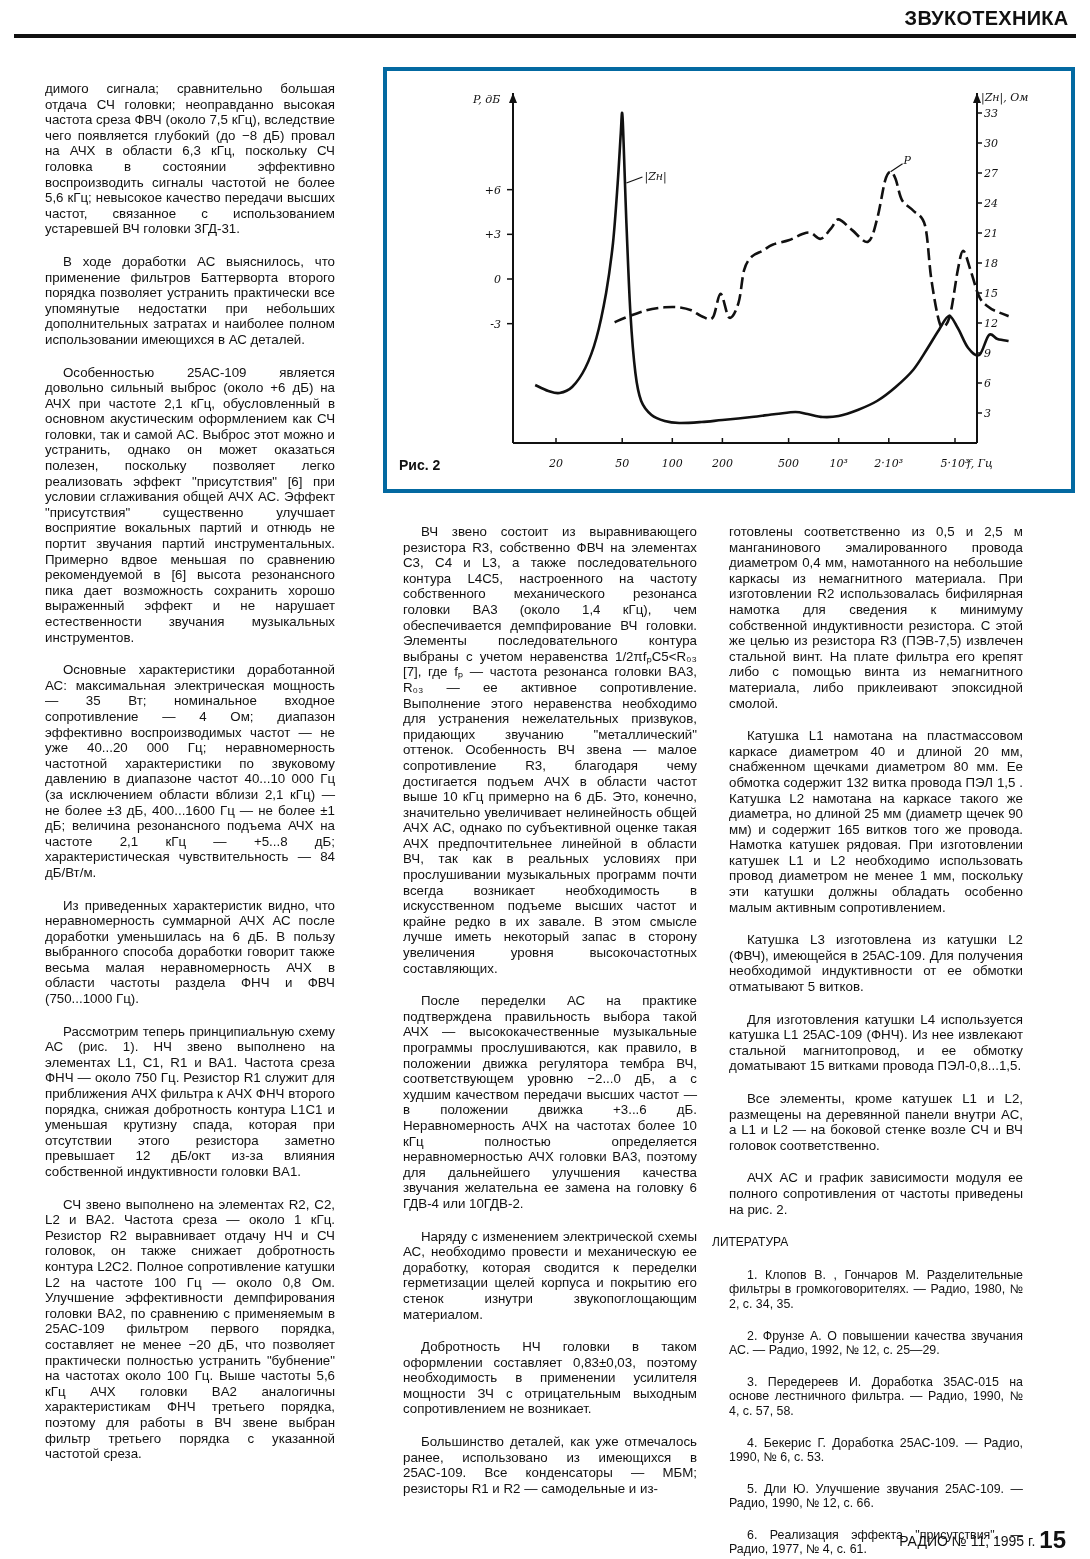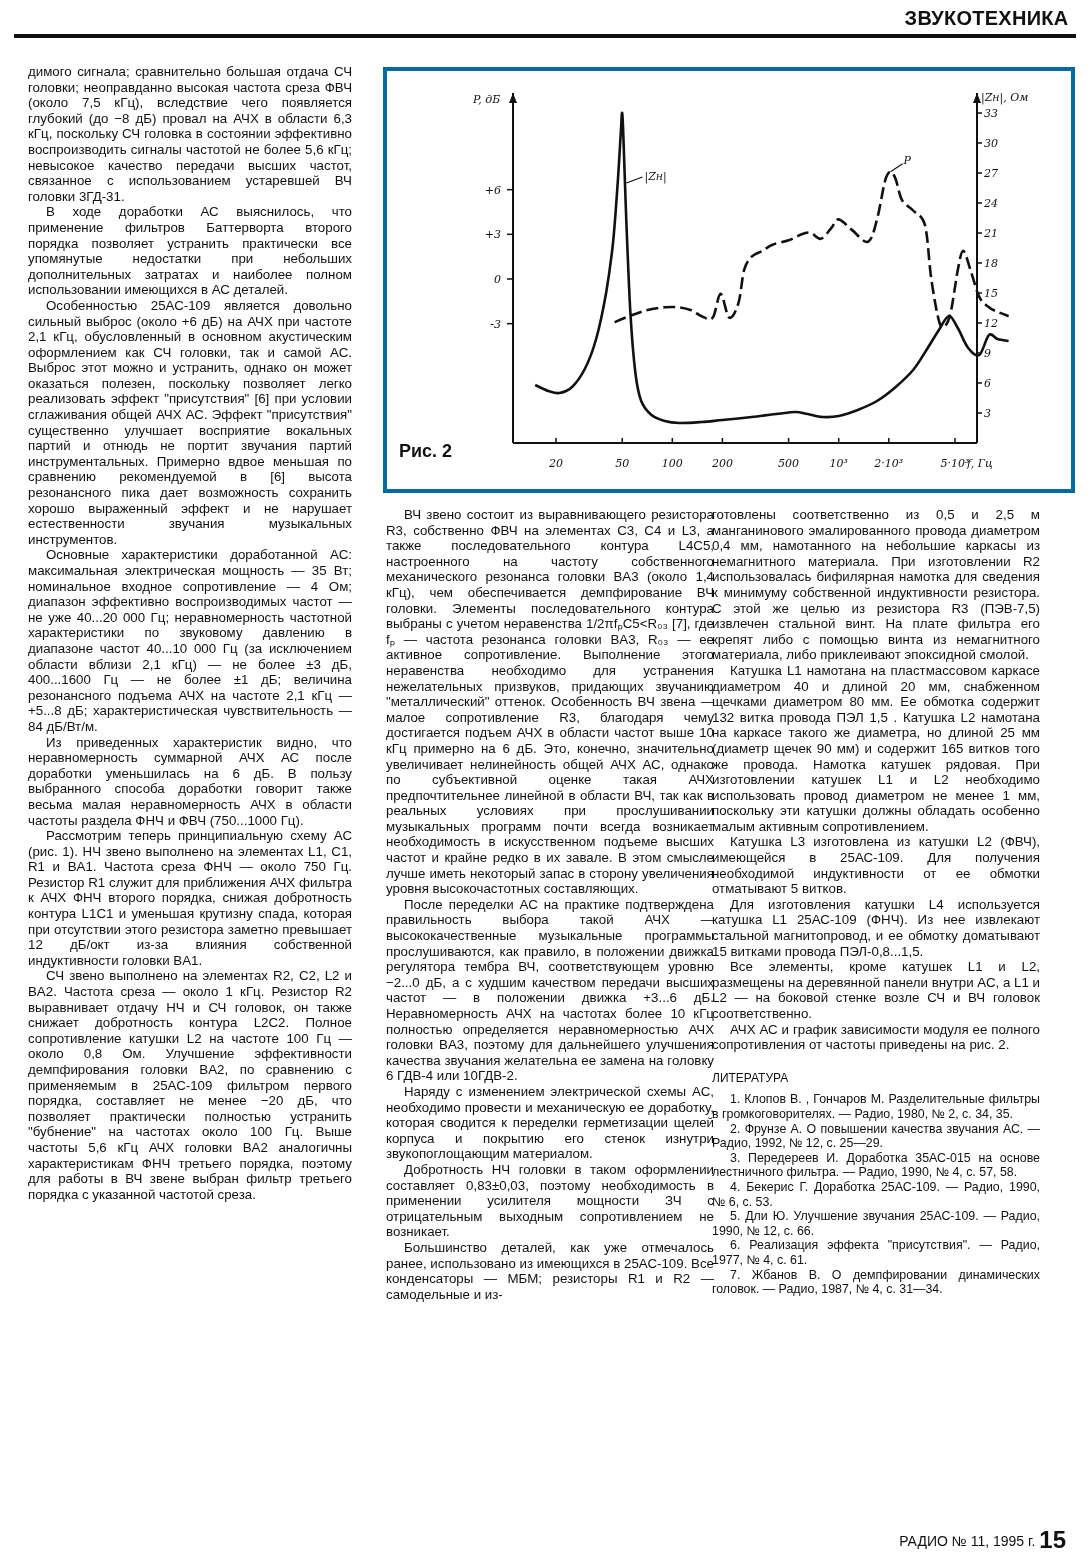--- a/index.html
+++ b/index.html
@@ -3,29 +3,29 @@
 <meta charset="utf-8">
 <style>
   html, body { margin:0; padding:0; background:#fff; }
   body { width:1090px; height:1559px; position:relative; overflow:hidden; color:#111;
          font-family:"Liberation Sans", sans-serif; }
   .header-title { position:absolute; right:22px; top:6px; font-size:21px; font-weight:bold;
          letter-spacing:0.3px; font-family:"Liberation Sans", sans-serif; transform:scaleX(0.95); transform-origin:right; }
   .header-rule { position:absolute; left:14px; right:14px; top:34px; height:4px; background:#111; }
   .col { position:absolute; font-size:13.3px; line-height:15.6px; text-align:justify;
          font-family:"Liberation Sans", sans-serif; }
-  .col p { margin:0; text-indent:18px; }
+  .col p { margin:17px; text-indent:18px; }
   .col p.noindent { text-indent:0; }
   #col1 { left:28px; top:64px; width:324px; }
   #col2 { left:386px; top:507px; width:328px; }
   #col3 { left:712px; top:507px; width:328px; }
   .figure { position:absolute; left:383px; top:67px; width:684px; height:418px;
             border:4px solid #0369a1; background:#fff; }
   .figure svg { position:absolute; left:0; top:0; }
-  .fig-caption { position:absolute; left:12px; bottom:27px; font-weight:bold; font-size:18px;
+  .fig-caption { position:absolute; left:12px; bottom:16px; font-weight:bold; font-size:14px;
                  font-family:"Liberation Sans", sans-serif; }
   .lit-title { font-size:12px; margin:18px 0 6px 0; text-indent:0 !important; }
   .lit p { font-size:12.4px; line-height:14.6px; }
   .footer { position:absolute; right:24px; top:1526px; font-size:14px; }
   .footer .page-num { font-size:24px; font-weight:bold; vertical-align:-2px; margin-left:4px; }
   .tick-label { font-family:"DejaVu Serif", serif; font-style:italic; font-size:11px; fill:#111; }
 </style>
 </head>
 <body>
 

